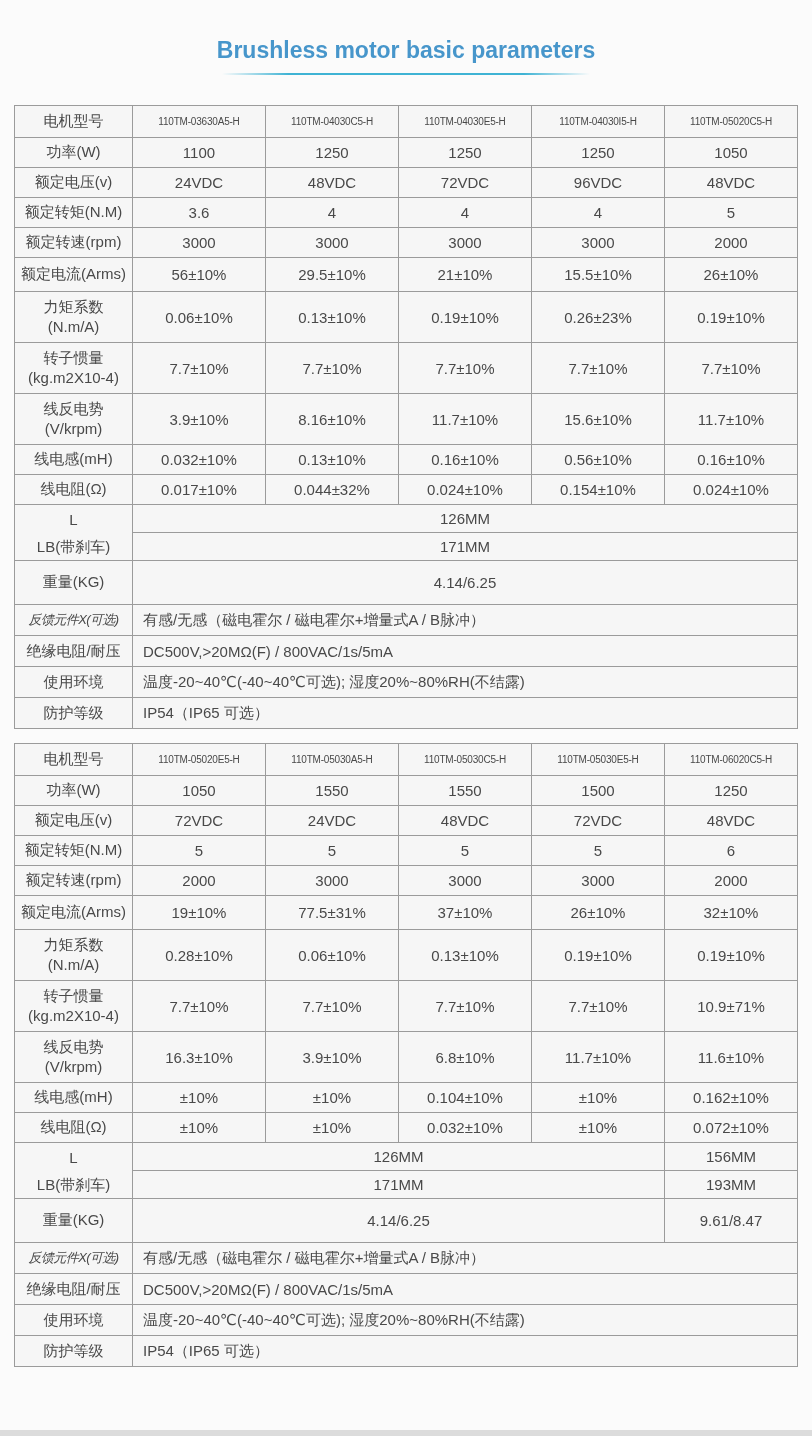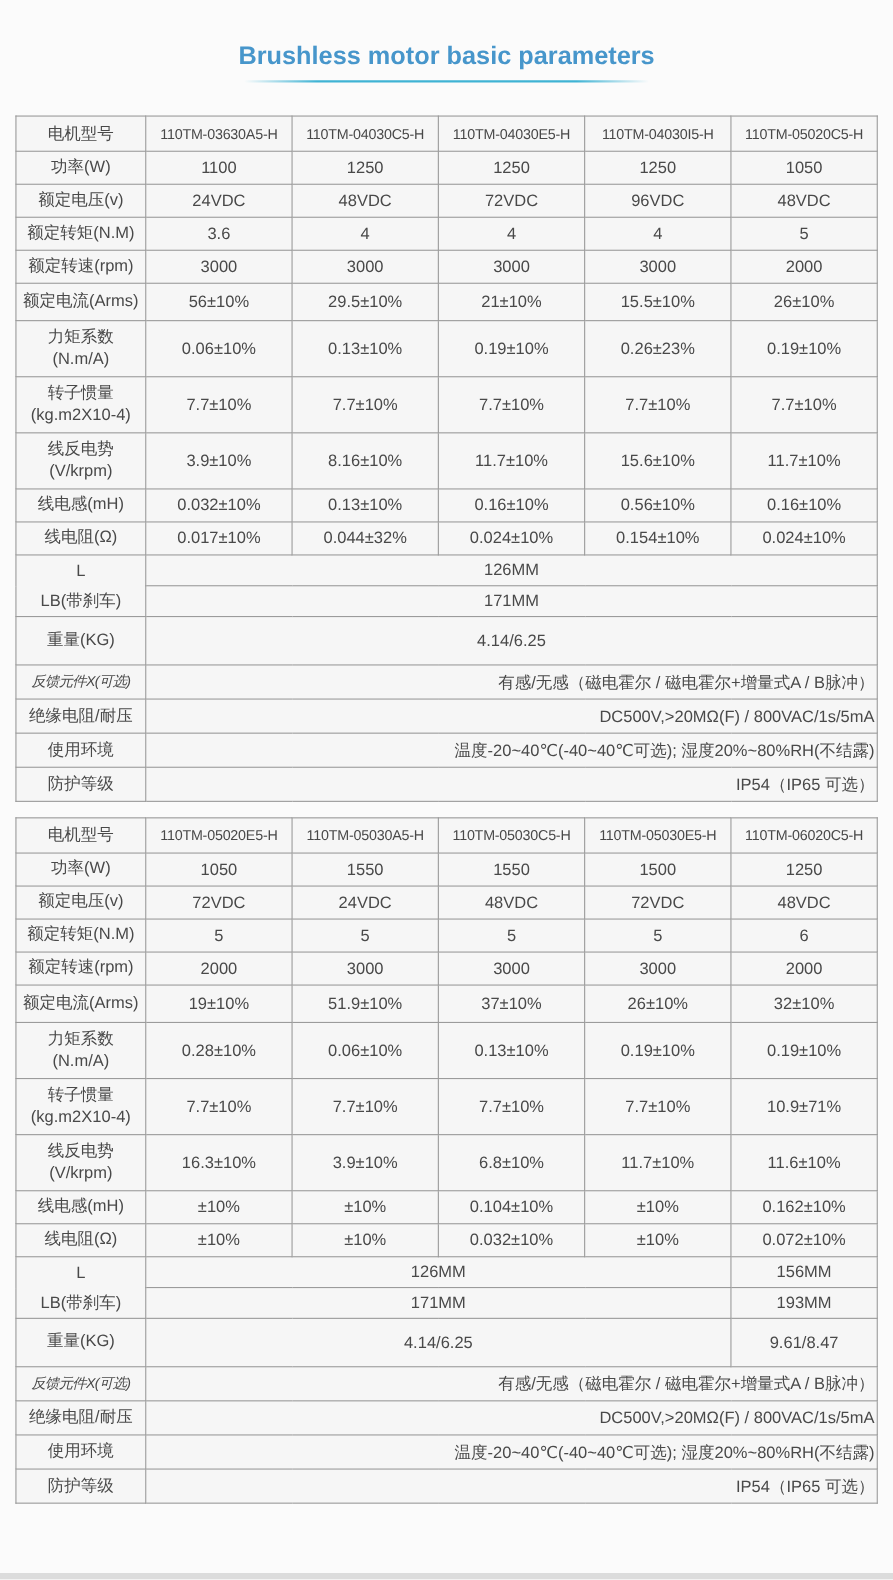--- a/index.html
+++ b/index.html
@@ -48,26 +48,26 @@
   td {
     border: 1px solid #9b9b9b;
     text-align: center;
     vertical-align: middle;
     font-size: 15px;
     color: #494949;
     padding: 0 2px;
     overflow: hidden;
     white-space: nowrap;
   }
-  td.model-cell { font-size: 13px; letter-spacing: -0.2px; }
+  td.model-cell { font-size: 10px; letter-spacing: -0.2px; }
   td.label-cell { font-size: 15px; }
   td.label-cell.small { font-size: 13px; letter-spacing: -0.6px; font-style: italic; }
   td.label-cell .lline { line-height: 1.35; }
   td.label-cell.dual .lline { line-height: 27px; }
-  td.value-cell.left { text-align: right; padding-left: 30px; font-size: 15px; }
+  td.value-cell.left { text-align: left; padding-left: 10px; font-size: 15px; }
   .bottom-strip {
     position: absolute;
     left: 0; bottom: 0;
     width: 100%; height: 6px;
     background: #dcdcdc;
   }
 </style>
 </head>
 <body>
 
@@ -299,21 +299,21 @@
             <td class="value-cell">3000</td>
             <td class="value-cell">3000</td>
             <td class="value-cell">3000</td>
             <td class="value-cell">2000</td>
           </tr>
           <tr style="height: 34px;">
             <td class="label-cell">
               <div class="lline">额定电流(Arms)</div>
             </td>
             <td class="value-cell">19±10%</td>
-            <td class="value-cell">51.9±10%</td>
+            <td class="value-cell">77.5±31%</td>
             <td class="value-cell">37±10%</td>
             <td class="value-cell">26±10%</td>
             <td class="value-cell">32±10%</td>
           </tr>
           <tr style="height: 51px;">
             <td class="label-cell">
               <div class="lline">力矩系数</div>
               <div class="lline">(N.m/A)</div>
             </td>
             <td class="value-cell">0.28±10%</td>

